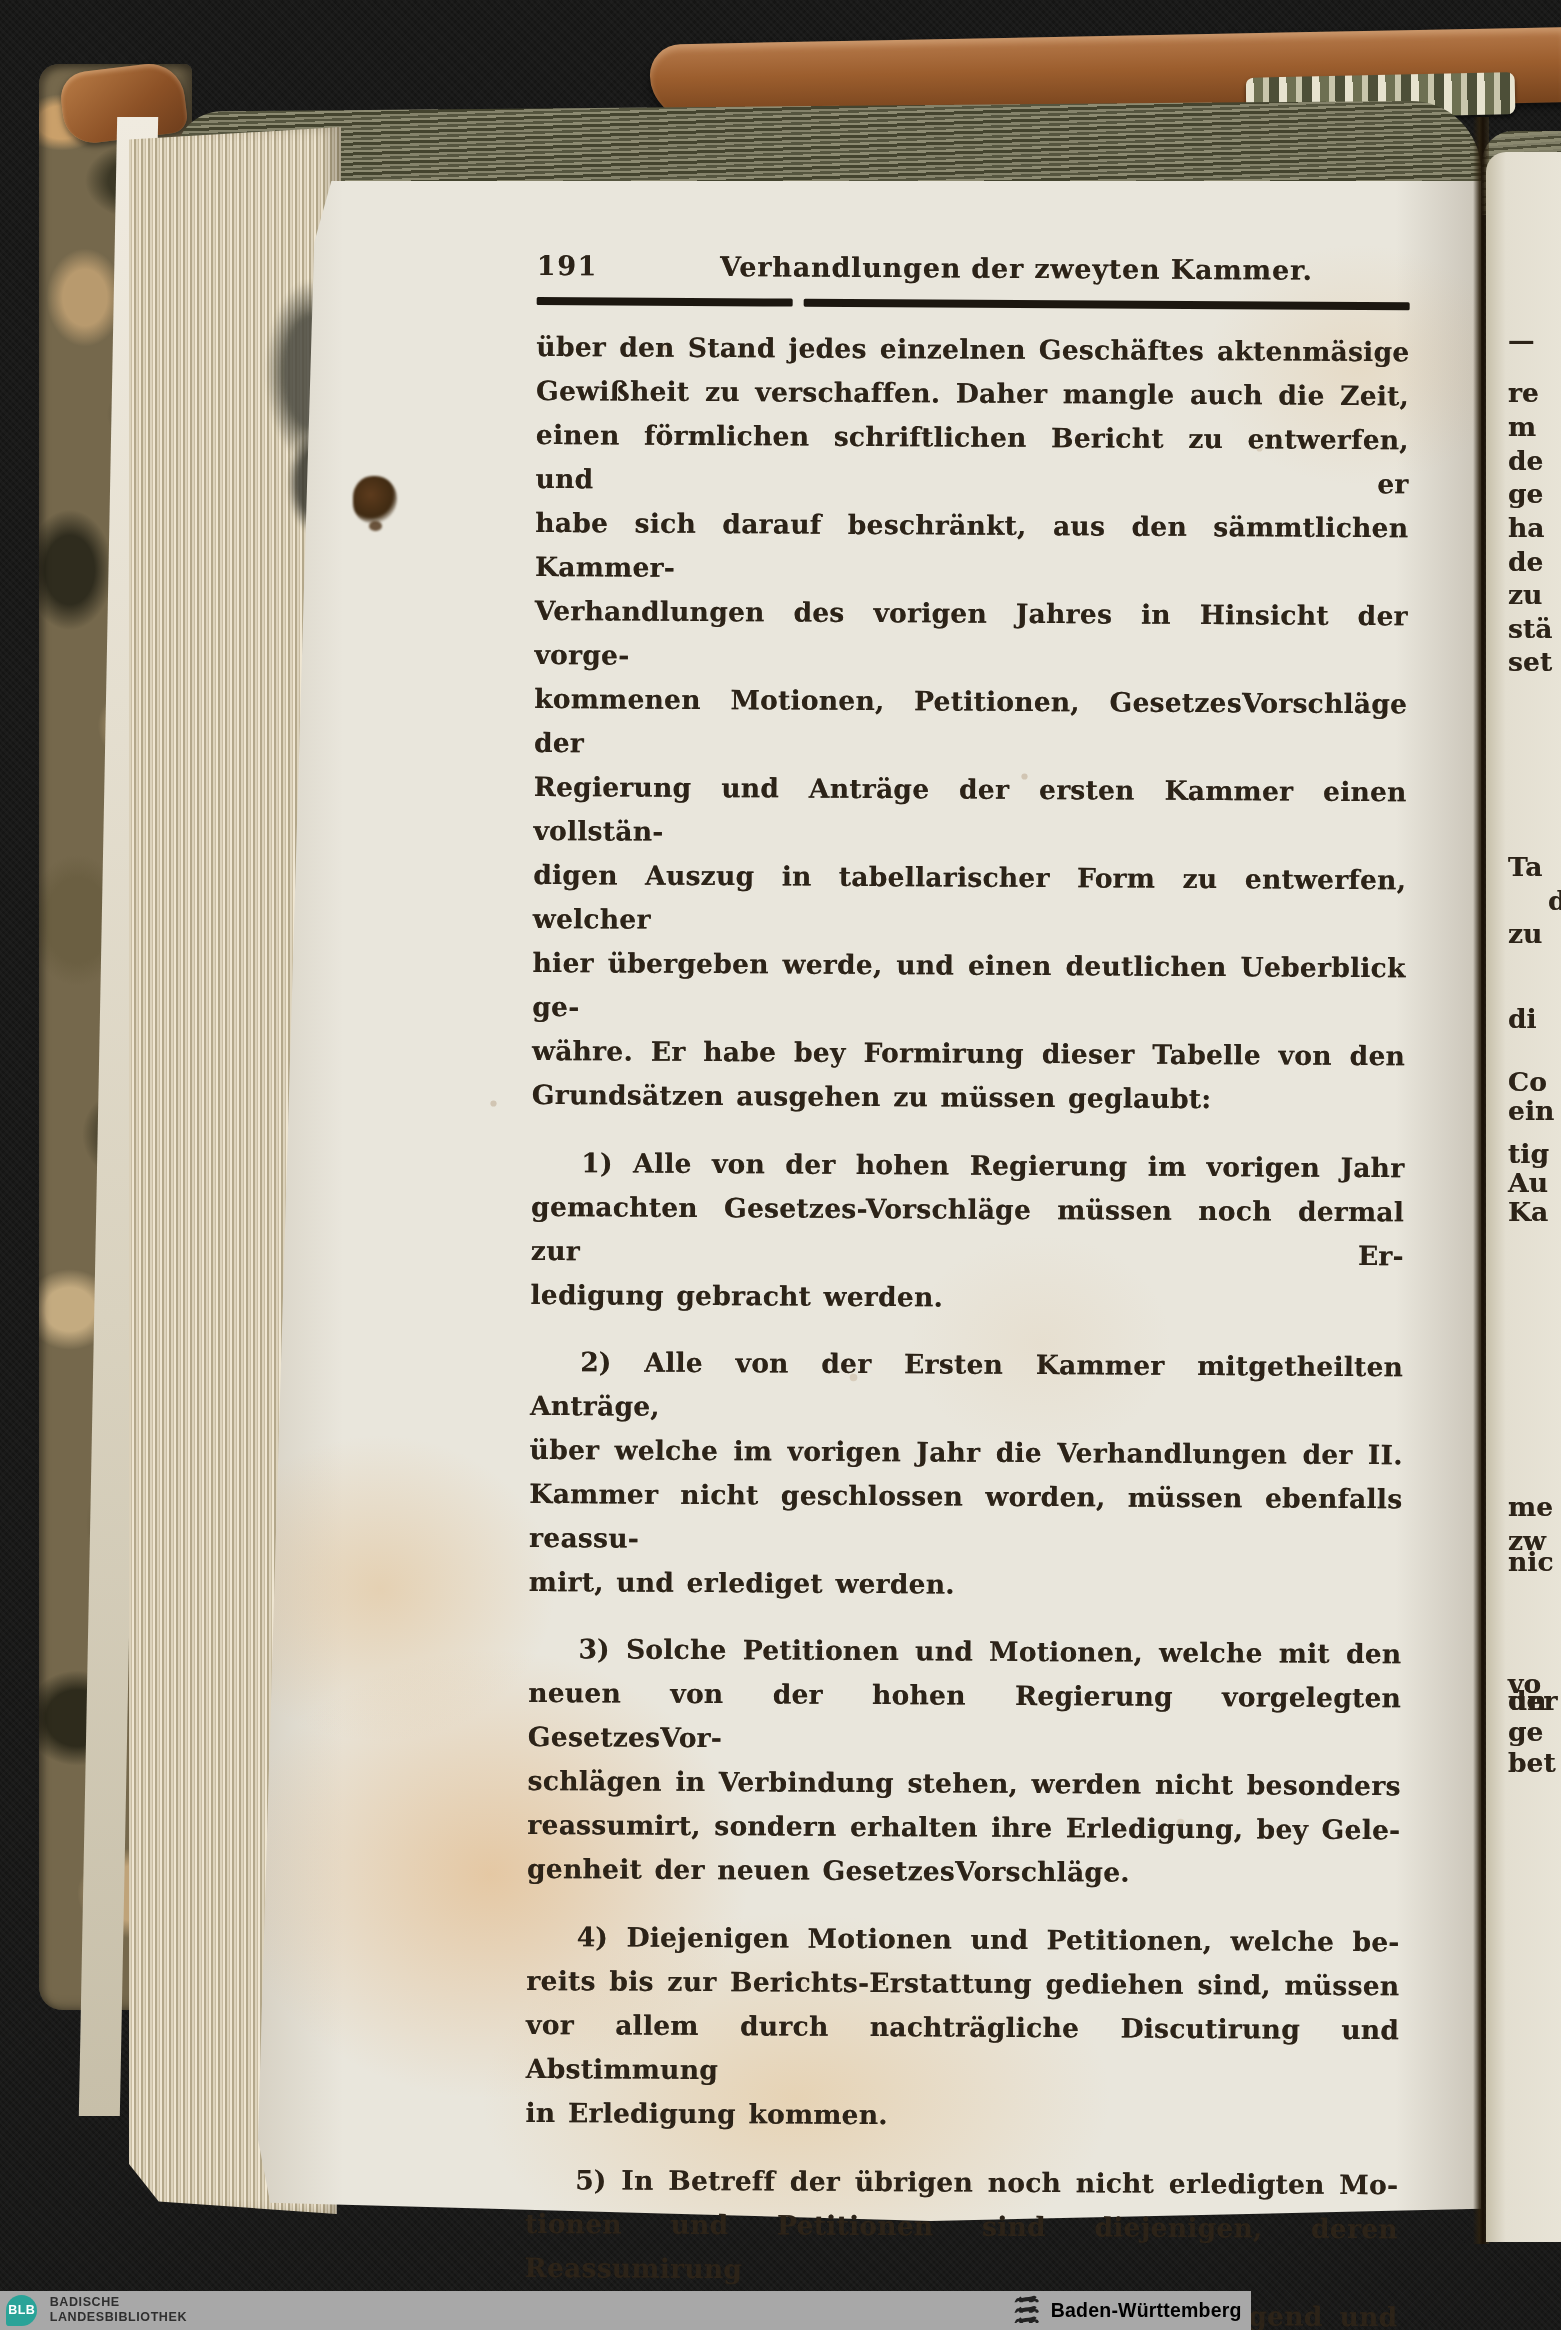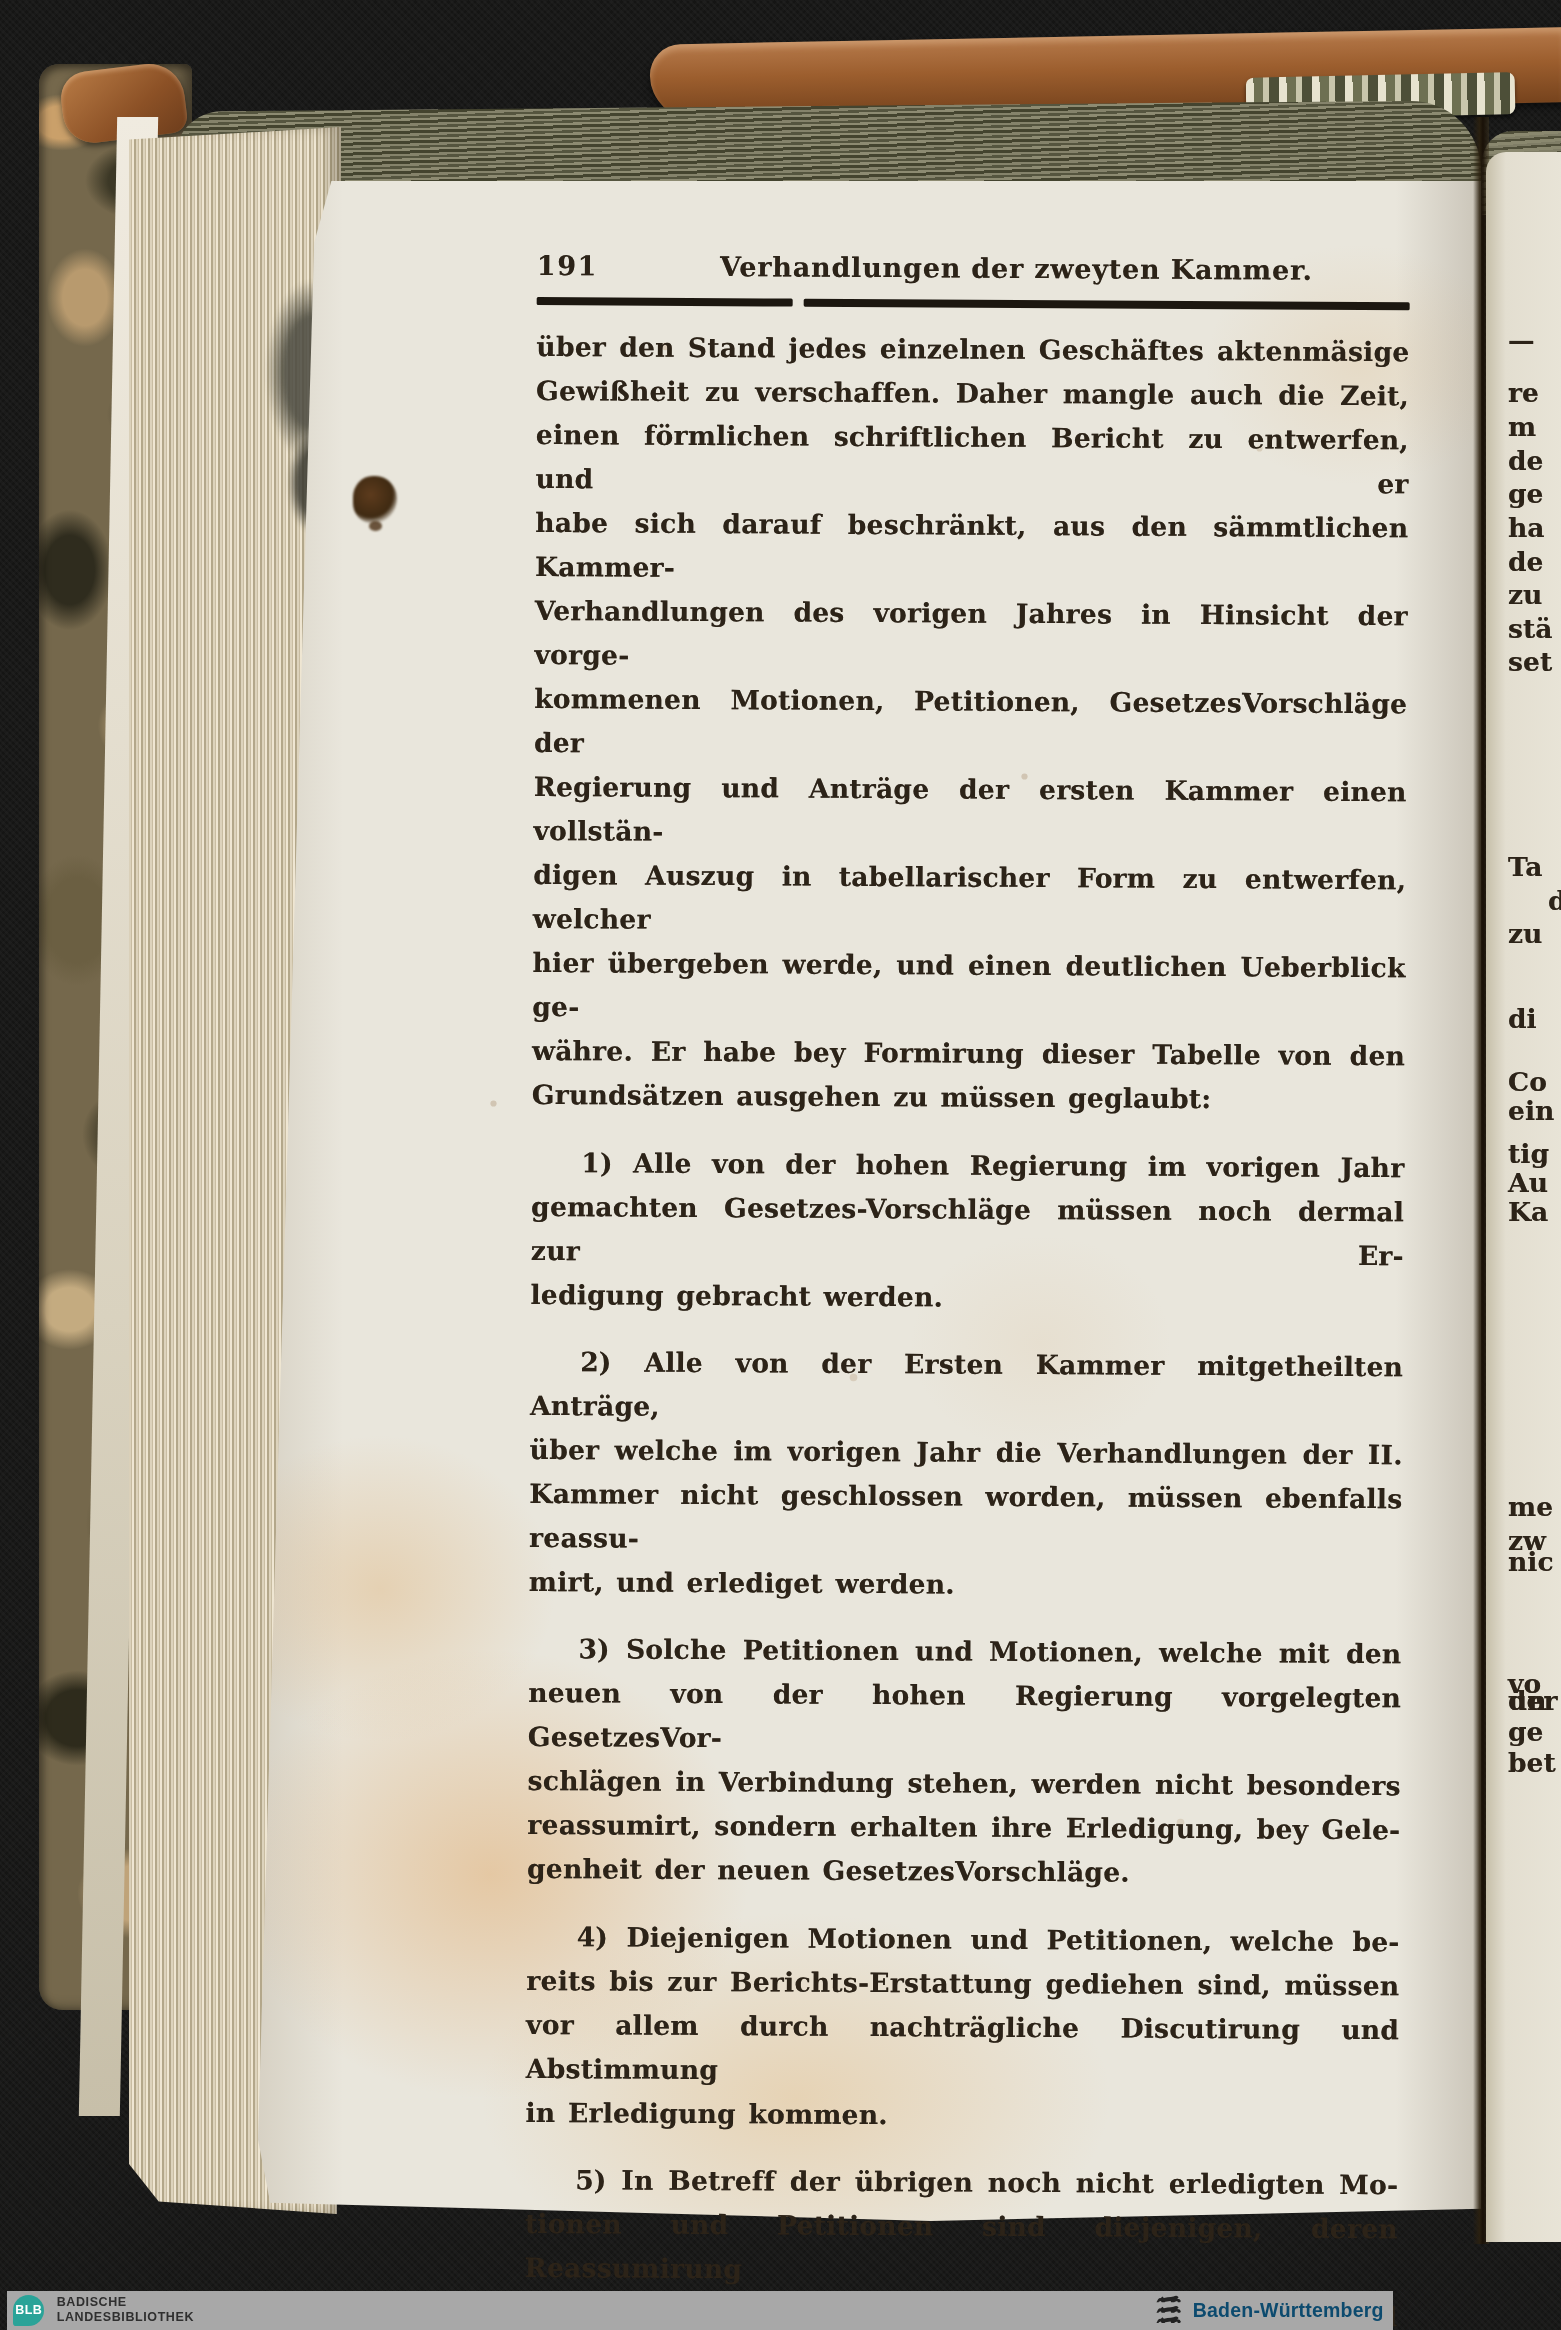--- a/index.html
+++ b/index.html
@@ -144,33 +144,33 @@
     background:linear-gradient(90deg,#c6bfa9 0,#e3ded0 26%,#e8e4d7 100%);
     border-radius:20px 0 0 0;
   }
   .fragment{
     position:absolute;left:22px;
     font-family:"DejaVu Serif", serif;font-weight:700;font-size:26.6px;color:#2c2318;
     white-space:nowrap;text-shadow:0 0 0.4px rgba(44,35,24,.55);
   }
   
   .footer-bar{
-    position:absolute;left:7px;bottom:0;width:1386px;height:39px;background:#a8a8a8;
+    position:absolute;left:0;bottom:0;width:1251px;height:39px;background:#a8a8a8;
     font-family:"Liberation Sans", sans-serif;
   }
   .blb-group{position:absolute;left:6.2px;top:3.9px;display:flex;align-items:center;gap:12.5px;}
   .blb-badge{
     width:31px;height:31px;border-radius:50% 50% 50% 3.1px;background:#2aa398;
     display:flex;align-items:center;justify-content:center;
     color:#fff;font-weight:700;font-size:12.5px;letter-spacing:0.4px;
   }
   .blb-name{color:#2f2f2f;font-weight:700;font-size:12.5px;line-height:15px;letter-spacing:0.6px;}
   .bw-group{position:absolute;right:9.4px;top:3.1px;display:flex;align-items:center;gap:11px;}
   .bw-lions{width:26.6px;height:33px;}
-  .bw-label{color:#0c4a6e;font-weight:700;font-size:19.5px;letter-spacing:0.2px;}
+  .bw-label{color:#000000;font-weight:700;font-size:19.5px;letter-spacing:0.2px;}
 </style>
 </head>
 <body>
 
 <div class="stage">
 
   <div class="cover-marbled"></div>
   <div class="leather-corner"></div>
   <div class="leather-top"></div>
   <div class="headband"></div>

